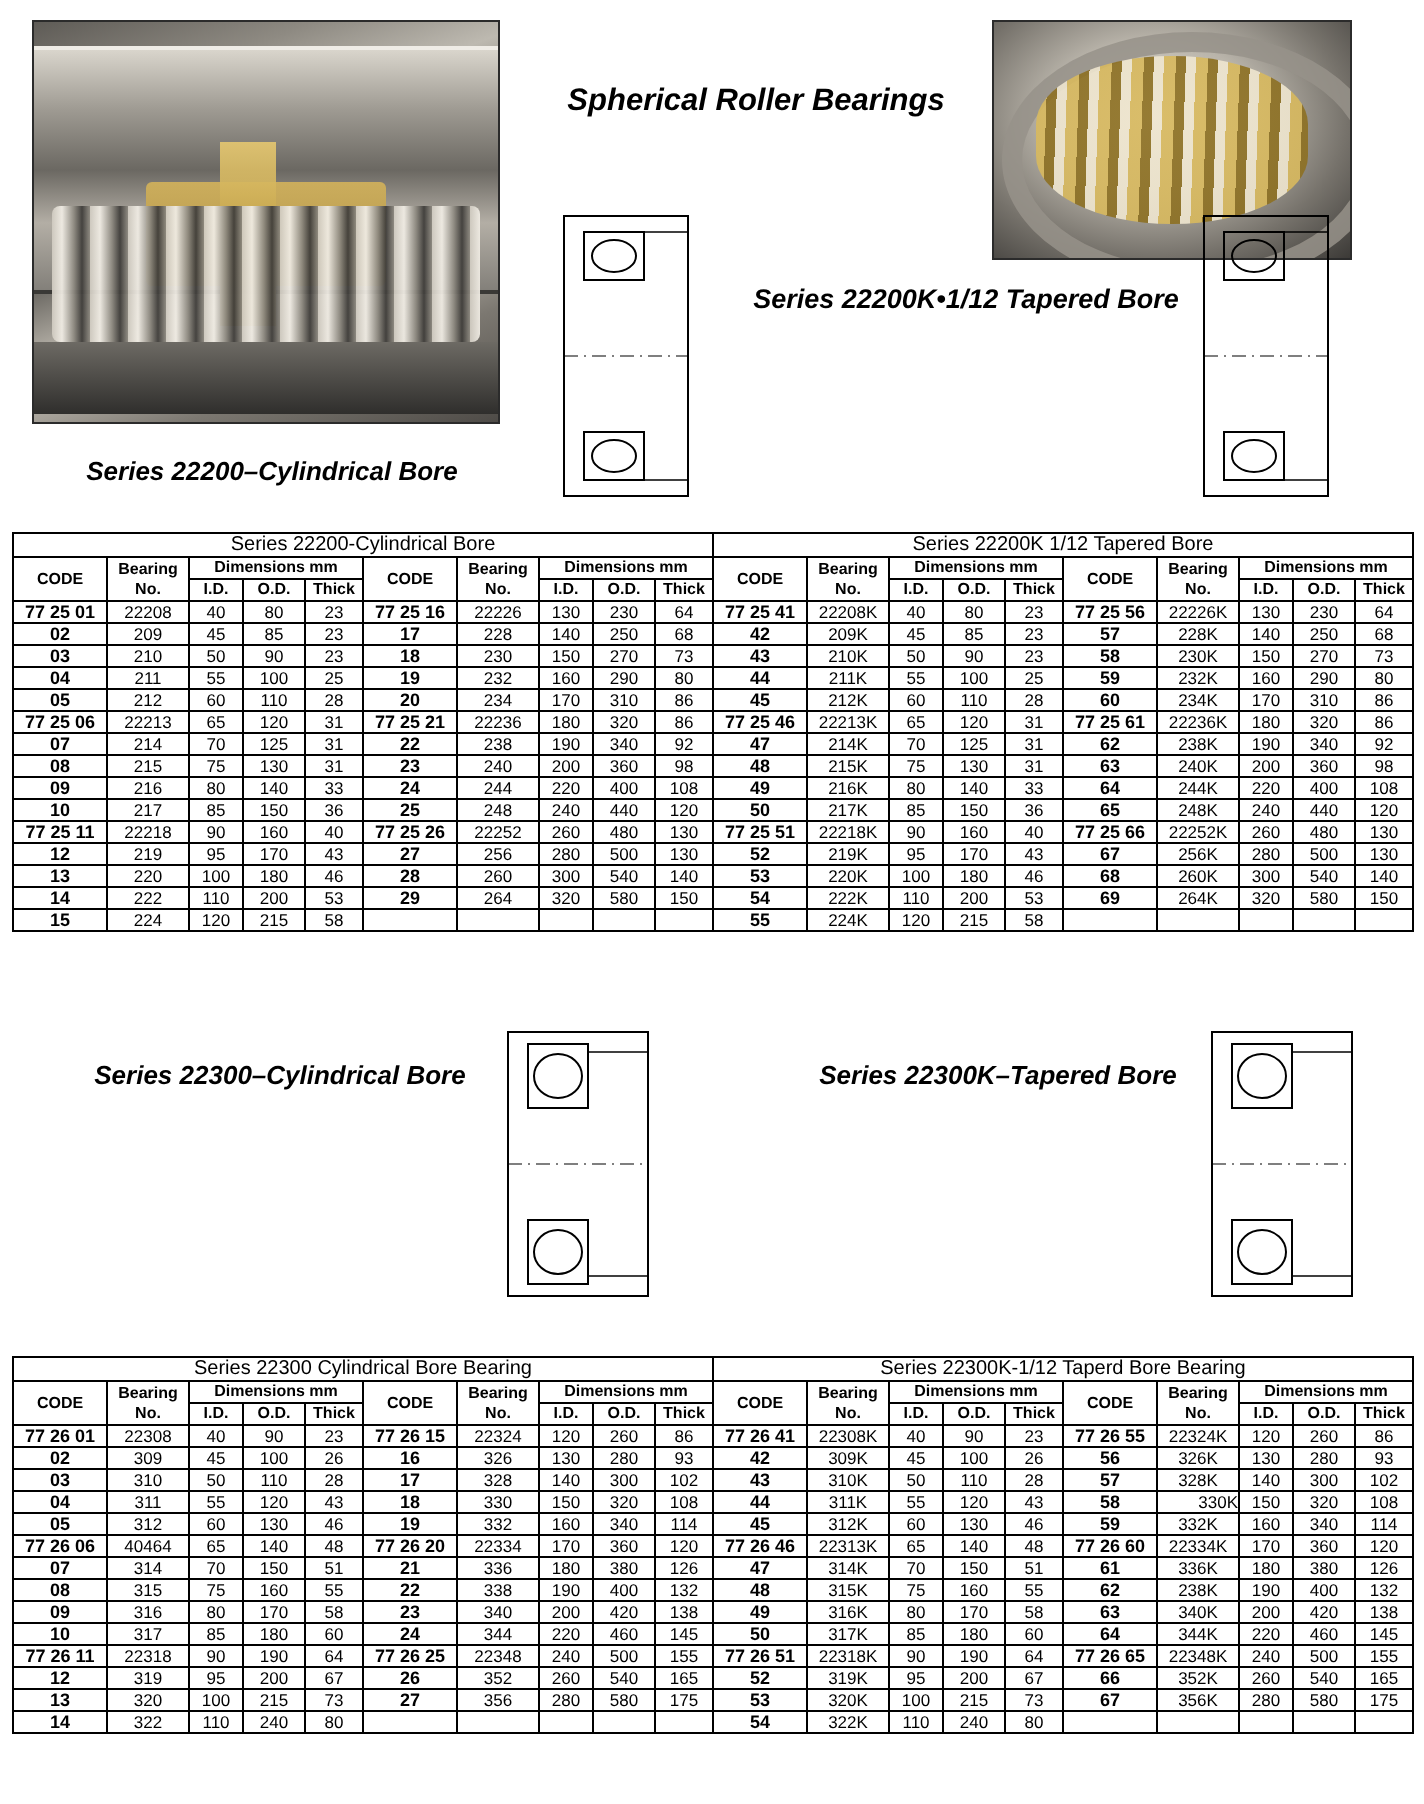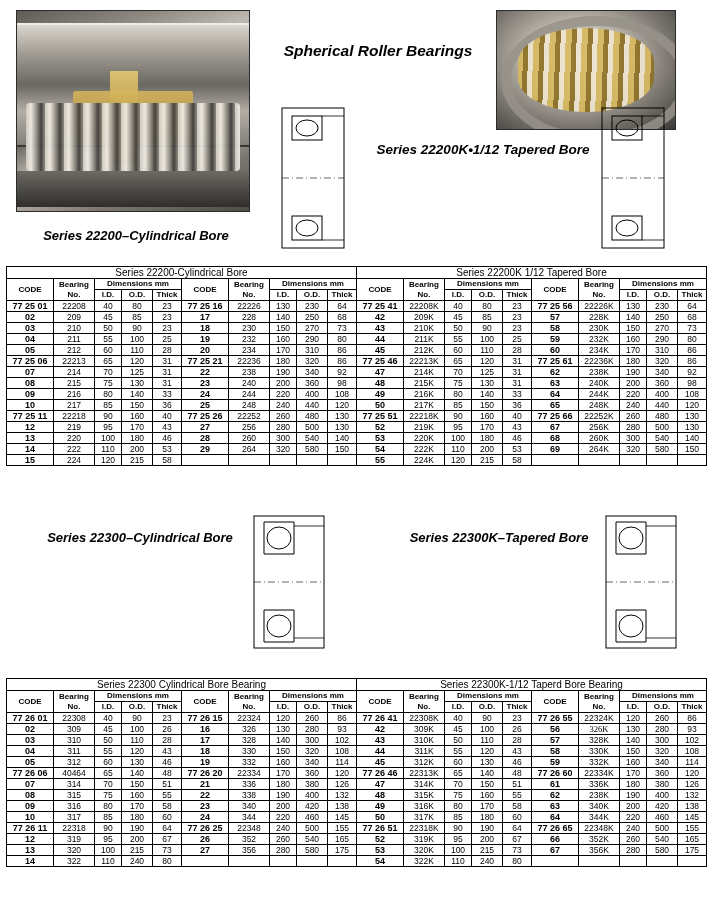--- a/index.html
+++ b/index.html
@@ -836,21 +836,21 @@
               <td class="num" style="width: 30px;">260</td>
               <td class="num" style="width: 28px;">86</td>
             </tr>
             <tr>
               <td class="code-cell" style="width: 46px;">42</td>
               <td class="bearing" style="width: 40px;">309K</td>
               <td class="num" style="width: 26px;">45</td>
               <td class="num" style="width: 30px;">100</td>
               <td class="num" style="width: 28px;">26</td>
               <td class="code-cell" style="width: 46px;">56</td>
-              <td class="bearing" style="width: 40px; font-family: Liberation Serif, serif;">326K</td>
+              <td class="bearing" style="width: 40px;">326K</td>
               <td class="num" style="width: 26px;">130</td>
               <td class="num" style="width: 30px;">280</td>
               <td class="num" style="width: 28px;">93</td>
             </tr>
             <tr>
               <td class="code-cell" style="width: 46px;">43</td>
               <td class="bearing" style="width: 40px;">310K</td>
               <td class="num" style="width: 26px;">50</td>
               <td class="num" style="width: 30px;">110</td>
               <td class="num" style="width: 28px;">28</td>
@@ -860,21 +860,21 @@
               <td class="num" style="width: 30px;">300</td>
               <td class="num" style="width: 28px;">102</td>
             </tr>
             <tr>
               <td class="code-cell" style="width: 46px;">44</td>
               <td class="bearing" style="width: 40px;">311K</td>
               <td class="num" style="width: 26px;">55</td>
               <td class="num" style="width: 30px;">120</td>
               <td class="num" style="width: 28px;">43</td>
               <td class="code-cell" style="width: 46px;">58</td>
-              <td class="bearing" style="width: 40px;">330K</td>
+              <td class="bearing" style="width: 40px; text-align: right;">330K</td>
               <td class="num" style="width: 26px;">150</td>
               <td class="num" style="width: 30px;">320</td>
               <td class="num" style="width: 28px;">108</td>
             </tr>
             <tr>
               <td class="code-cell" style="width: 46px;">45</td>
               <td class="bearing" style="width: 40px;">312K</td>
               <td class="num" style="width: 26px;">60</td>
               <td class="num" style="width: 30px;">130</td>
               <td class="num" style="width: 28px;">46</td>

